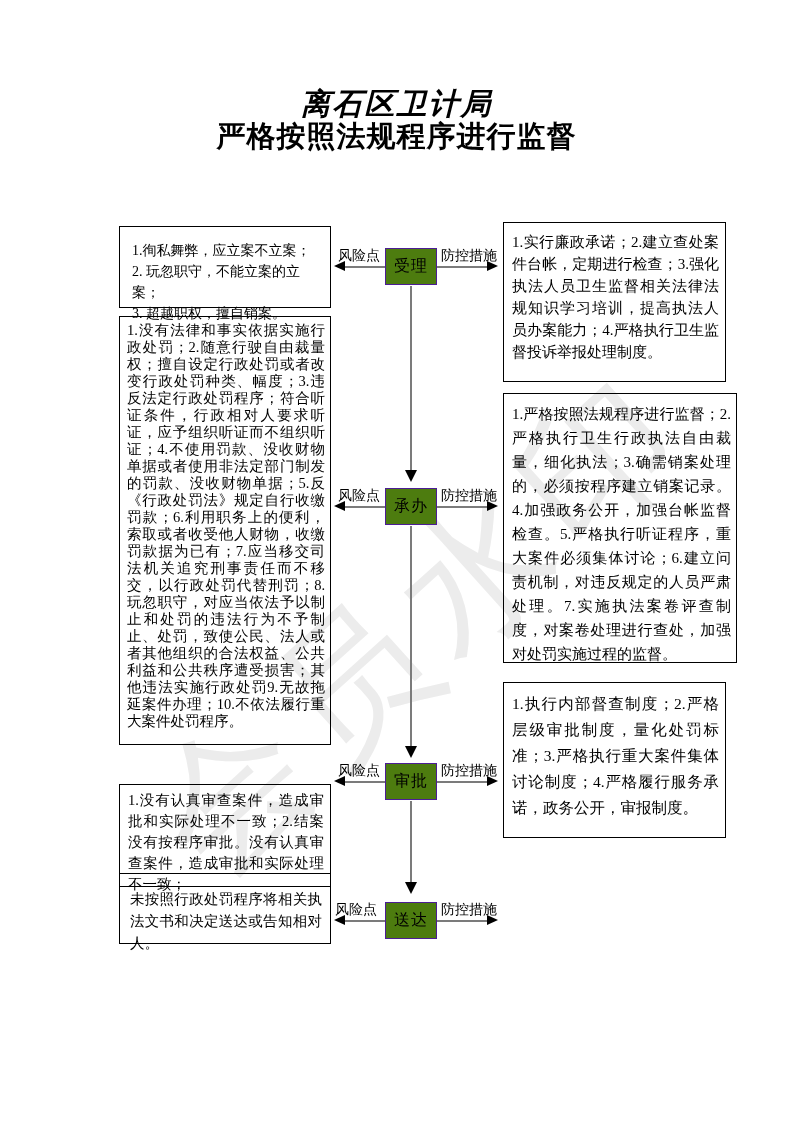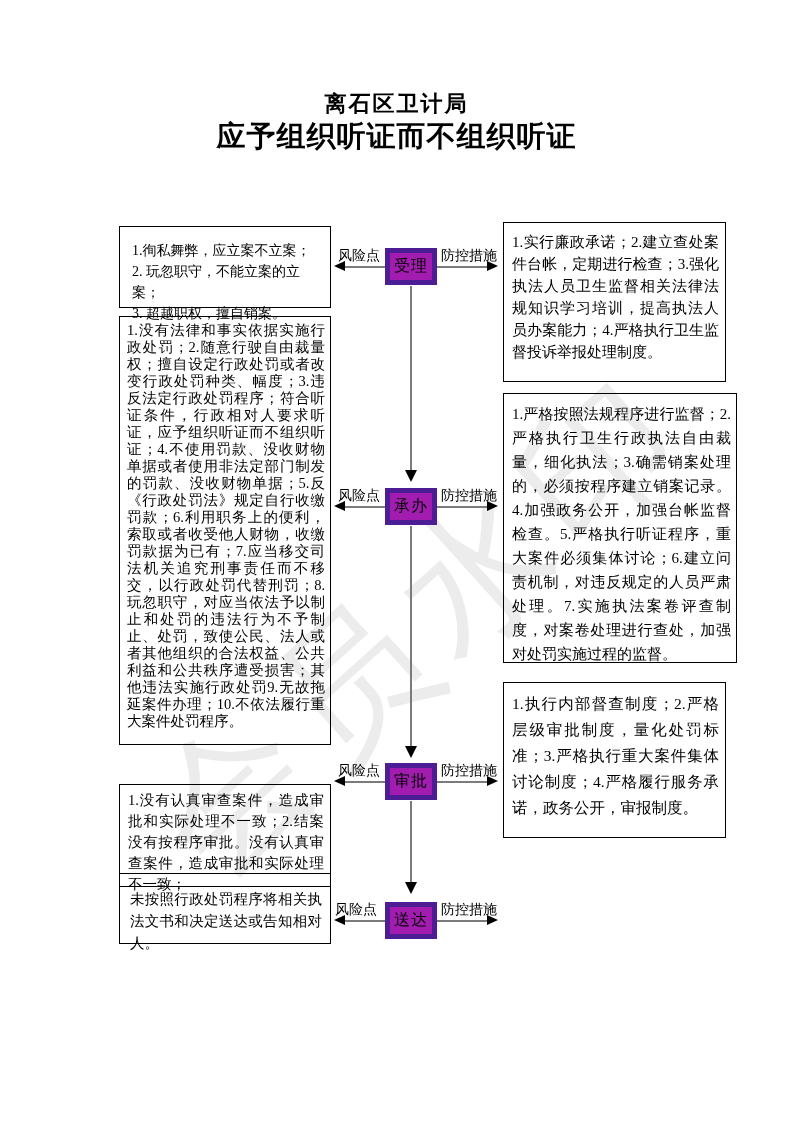--- a/index.html
+++ b/index.html
@@ -9,21 +9,21 @@
     background:#ffffff;
     overflow:hidden;
     font-family:"Liberation Serif","DejaVu Serif",serif;
     color:#000;
   }
   
   #title{
     position:absolute;left:0;top:90px;width:793px;
     text-align:center;font-weight:bold;
   }
-  #title .t1{font-size:22px;line-height:28px;letter-spacing:2px;}
+  #title .t1{font-size:30px;line-height:28px;letter-spacing:2px;font-style:italic;}
   #title .t2{font-size:29px;line-height:36px;letter-spacing:1px;}
   
   #watermark{
     position:absolute;left:110px;top:770px;
     font-size:150px;color:#ececec;letter-spacing:14px;
     transform:rotate(-42deg);transform-origin:0 0;
     white-space:nowrap;z-index:0;pointer-events:none;
   }
   
   .box{
@@ -35,23 +35,23 @@
   #risk2{left:119px;top:316px;width:212px;height:429px;padding:5px 5px 0 7px;font-size:14.5px;line-height:17px;}
   #risk3{left:119px;top:752px;width:212px;height:103px;padding:5px 6px 0 8px;font-size:14.5px;line-height:21px;margin-top:32px;}
   #risk4{left:119px;top:873px;width:212px;height:71px;padding:14px 8px 0 10px;font-size:14.5px;line-height:22px;}
   #ctrl1{left:503px;top:222px;width:223px;height:160px;padding:8px 6px 0 8px;font-size:15px;line-height:22px;}
   #ctrl2{left:503px;top:393px;width:234px;height:270px;padding:8px 5px 0 8px;font-size:15px;line-height:24px;}
   #ctrl3{left:503px;top:682px;width:223px;height:156px;padding:8px 6px 0 8px;font-size:15.5px;line-height:26px;}
   #ctrl4{left:503px;top:853px;width:223px;height:99px;padding:8px 6px 0 8px;font-size:15px;line-height:26px;}
   
   .step{
     position:absolute;left:385px;width:52px;height:37px;
-    border:5px solid #4c1d95;box-sizing:border-box;
+    border:1px solid #4c1d95;box-sizing:border-box;
     display:flex;align-items:center;justify-content:center;
-    font-size:16px;letter-spacing:1px;background:#a21caf;z-index:3;
+    font-size:16px;letter-spacing:1px;background:#4d7c0f;z-index:3;
   }
   #step1{top:248px}#step2{top:488px}#step3{top:763px}#step4{top:902px}
   
   .flowlabel{position:absolute;font-size:14px;z-index:3;white-space:nowrap;}
   #rlabel1{left:338px;top:247px}#clabel1{left:441px;top:247px}
   #rlabel2{left:338px;top:487px}#clabel2{left:441px;top:487px}
   #rlabel3{left:338px;top:762px}#clabel3{left:441px;top:762px}
   #rlabel4{left:335px;top:901px}#clabel4{left:441px;top:901px}
   
   .hline{position:absolute;height:2px;background:#7b7b7b;z-index:2;}
@@ -73,21 +73,21 @@
 </style>
 </head>
 <body>
 
 <div id="page">
 
   <div id="watermark">会员水印</div>
 
   <div id="title">
     <div class="t1">离石区卫计局</div>
-    <div class="t2">应予组织听证而不组织听证</div>
+    <div class="t2">严格按照法规程序进行监督</div>
   </div>
 
   <div id="risk1" class="box textbox">1.徇私舞弊，应立案不立案；
 2. 玩忽职守，不能立案的立案；
 3. 超越职权，擅自销案。</div>
   <div id="risk2" class="box textbox">1.没有法律和事实依据实施行政处罚；2.随意行驶自由裁量权；擅自设定行政处罚或者改变行政处罚种类、幅度；3.违反法定行政处罚程序；符合听证条件，行政相对人要求听证，应予组织听证而不组织听证；4.不使用罚款、没收财物单据或者使用非法定部门制发的罚款、没收财物单据；5.反《行政处罚法》规定自行收缴罚款；6.利用职务上的便利，索取或者收受他人财物，收缴罚款据为已有；7.应当移交司法机关追究刑事责任而不移交，以行政处罚代替刑罚；8.玩忽职守，对应当依法予以制止和处罚的违法行为不予制止、处罚，致使公民、法人或者其他组织的合法权益、公共利益和公共秩序遭受损害；其他违法实施行政处罚9.无故拖延案件办理；10.不依法履行重大案件处罚程序。</div>
   <div id="risk3" class="box textbox">1.没有认真审查案件，造成审批和实际处理不一致；2.结案没有按程序审批。没有认真审查案件，造成审批和实际处理不一致；</div>
   <div id="risk4" class="box textbox">未按照行政处罚程序将相关执法文书和决定送达或告知相对人。</div>
 
   <div id="ctrl1" class="box textbox">1.实行廉政承诺；2.建立查处案件台帐，定期进行检查；3.强化执法人员卫生监督相关法律法规知识学习培训，提高执法人员办案能力；4.严格执行卫生监督投诉举报处理制度。</div>

